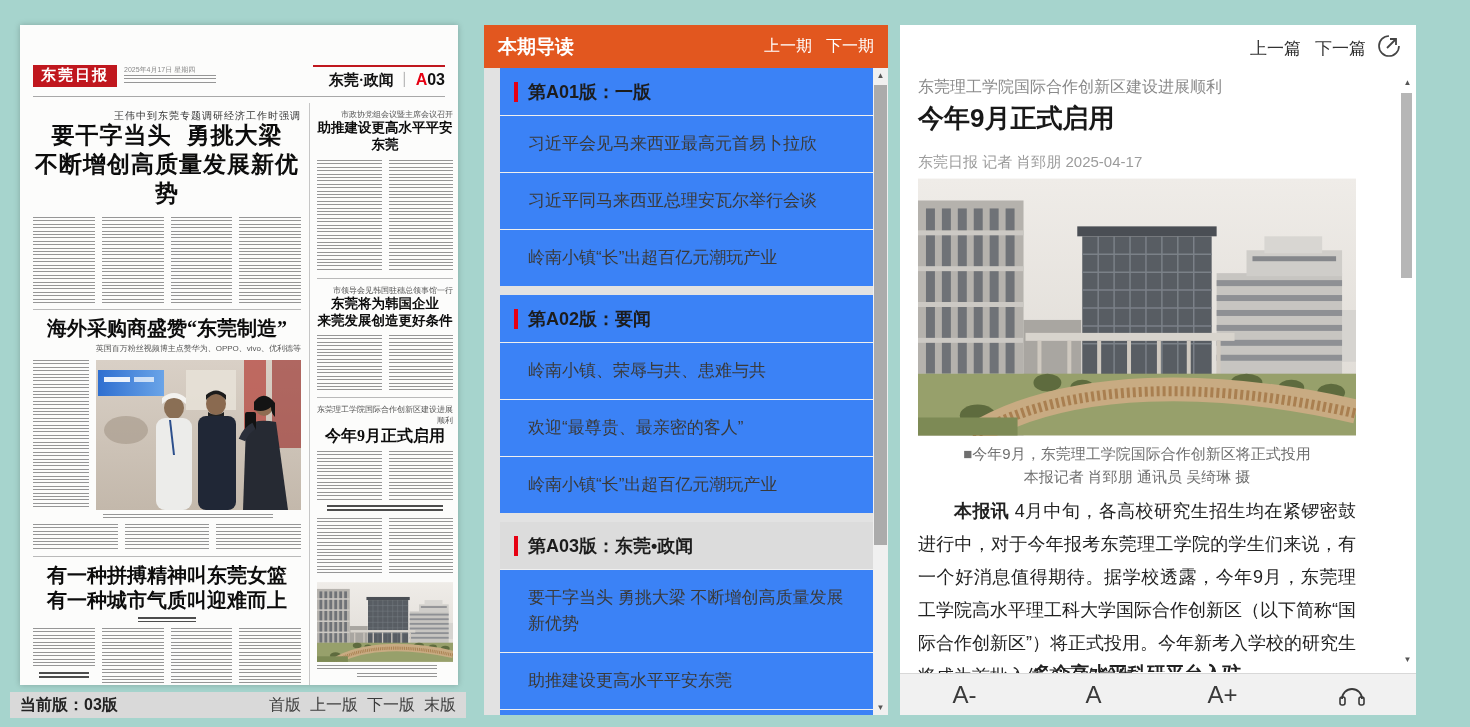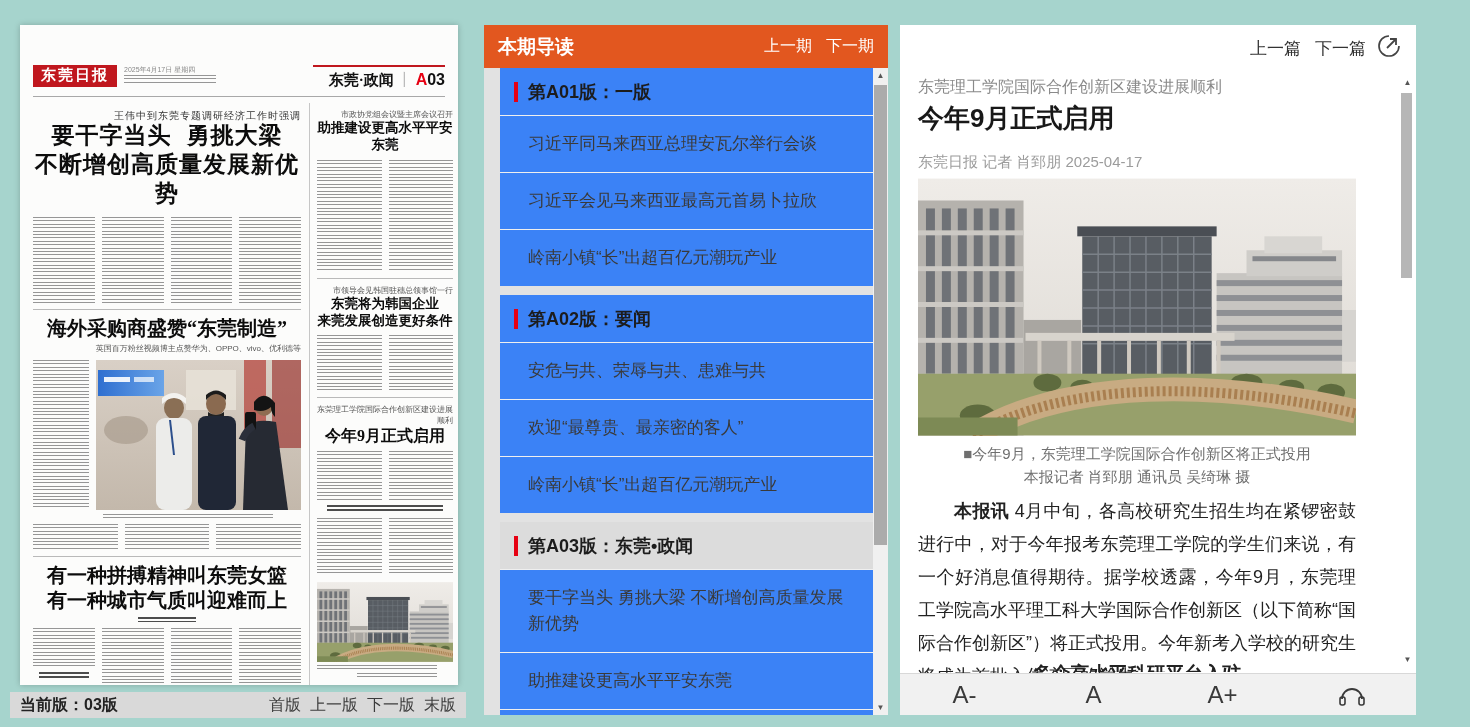--- a/index.html
+++ b/index.html
@@ -242,30 +242,30 @@
         <span>上一期</span>
         <span>下一期</span>
       </span>
     </div>
     <div class="toc-body">
       <div class="sec">
         <div class="sec-h">
           <span class="redbar"></span>
           <span class="sec-label">第A01版：一版</span>
         </div>
+        <div class="toc-item">习近平会见马来西亚最高元首易卜拉欣</div>
         <div class="toc-item">习近平同马来西亚总理安瓦尔举行会谈</div>
-        <div class="toc-item">习近平会见马来西亚最高元首易卜拉欣</div>
         <div class="toc-item">岭南小镇“长”出超百亿元潮玩产业</div>
       </div>
       <div class="sec">
         <div class="sec-h">
           <span class="redbar"></span>
           <span class="sec-label">第A02版：要闻</span>
         </div>
-        <div class="toc-item">安危与共、荣辱与共、患难与共</div>
+        <div class="toc-item">岭南小镇、荣辱与共、患难与共</div>
         <div class="toc-item">欢迎“最尊贵、最亲密的客人”</div>
         <div class="toc-item">岭南小镇“长”出超百亿元潮玩产业</div>
       </div>
       <div class="sec">
         <div class="sec-h active">
           <span class="redbar"></span>
           <span class="sec-label">第A03版：东莞•政闻</span>
         </div>
         <div class="toc-item">要干字当头 勇挑大梁 不断增创高质量发展新优势</div>
         <div class="toc-item">助推建设更高水平平安东莞</div>

